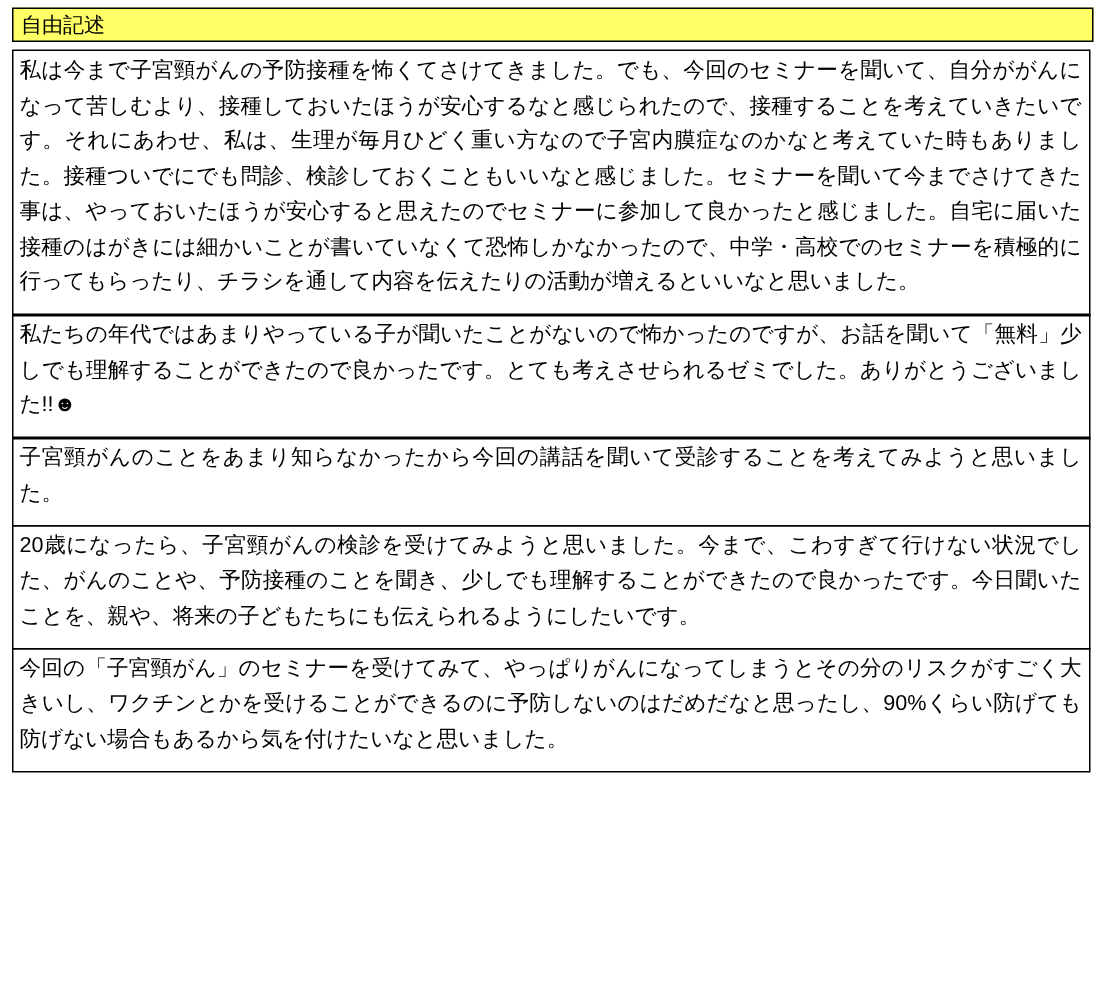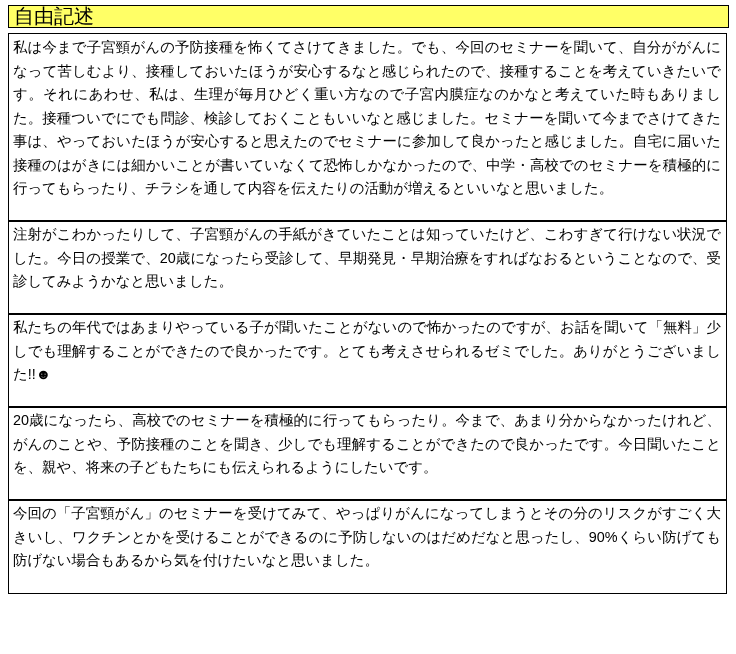--- a/index.html
+++ b/index.html
@@ -24,34 +24,34 @@
     position: absolute;
     left: 8px;
     top: 5px;
     width: 721px;
   }
   .section-header {
     box-sizing: border-box;
     width: 721px;
     background: var(--header-bg, #FFFF66);
     border: 1.5px solid var(--border-color, #000000);
-    font-size: 20px;
+    font-size: 14px;
     line-height: 19px;
     padding: 1px 20px 1px 5px;
     margin-bottom: 5px;
   }
   .response-table {
     width: 719px;
   }
   .response-row {
     box-sizing: border-box;
     width: 719px;
     border: 1.5px solid var(--border-color, #000000);
     margin-top: -1.5px;
-    padding: 2px 5px 20px 4px;
+    padding: 2px 5px 9px 4px;
     font-size: 14.4px;
     line-height: 23.5px;
     text-align: justify;
     text-justify: inter-character;
     word-break: break-all;
     overflow-wrap: anywhere;
   }
   .response-row:first-child {
     margin-top: 0;
   }
@@ -59,20 +59,20 @@
 </head>
 <body>
 
 <div class="page">
   <div class="content">
 
     <div class="section-header">自由記述</div>
 
     <div class="response-table">
       <div class="response-row">私は今まで子宮頸がんの予防接種を怖くてさけてきました。でも、今回のセミナーを聞いて、自分ががんになって苦しむより、接種しておいたほうが安心するなと感じられたので、接種することを考えていきたいです。それにあわせ、私は、生理が毎月ひどく重い方なので子宮内膜症なのかなと考えていた時もありました。接種ついでにでも問診、検診しておくこともいいなと感じました。セミナーを聞いて今までさけてきた事は、やっておいたほうが安心すると思えたのでセミナーに参加して良かったと感じました。自宅に届いた接種のはがきには細かいことが書いていなくて恐怖しかなかったので、中学・高校でのセミナーを積極的に行ってもらったり、チラシを通して内容を伝えたりの活動が増えるといいなと思いました。</div>
-      <div class="response-row">注射がこわかったりして、子宮頸がんの手紙がきていたことは知っていたけど、こわすぎて行けない状況でした。今日の授業で、20歳になったら受診して、早期発見・早期治療をすればなおるということなので、受診してみようかなと思いました。</div>
       <div class="response-row">私たちの年代ではあまりやっている子が聞いたことがないので怖かったのですが、お話を聞いて「無料」少しでも理解することができたので良かったです。とても考えさせられるゼミでした。ありがとうございました!!☻</div>
-      <div class="response-row">20歳になったら、高校でのセミナーを積極的に行ってもらったり。今まで、あまり分からなかったけれど、がんのことや、予防接種のことを聞き、少しでも理解することができたので良かったです。今日聞いたことを、親や、将来の子どもたちにも伝えられるようにしたいです。</div>
+      <div class="response-row">子宮頸がんのことをあまり知らなかったから今回の講話を聞いて受診することを考えてみようと思いました。</div>
+      <div class="response-row">20歳になったら、子宮頸がんの検診を受けてみようと思いました。今まで、こわすぎて行けない状況でした、がんのことや、予防接種のことを聞き、少しでも理解することができたので良かったです。今日聞いたことを、親や、将来の子どもたちにも伝えられるようにしたいです。</div>
       <div class="response-row">今回の「子宮頸がん」のセミナーを受けてみて、やっぱりがんになってしまうとその分のリスクがすごく大きいし、ワクチンとかを受けることができるのに予防しないのはだめだなと思ったし、90%くらい防げても防げない場合もあるから気を付けたいなと思いました。</div>
     </div>
 
   </div>
 </div>
 
 </body></html>

